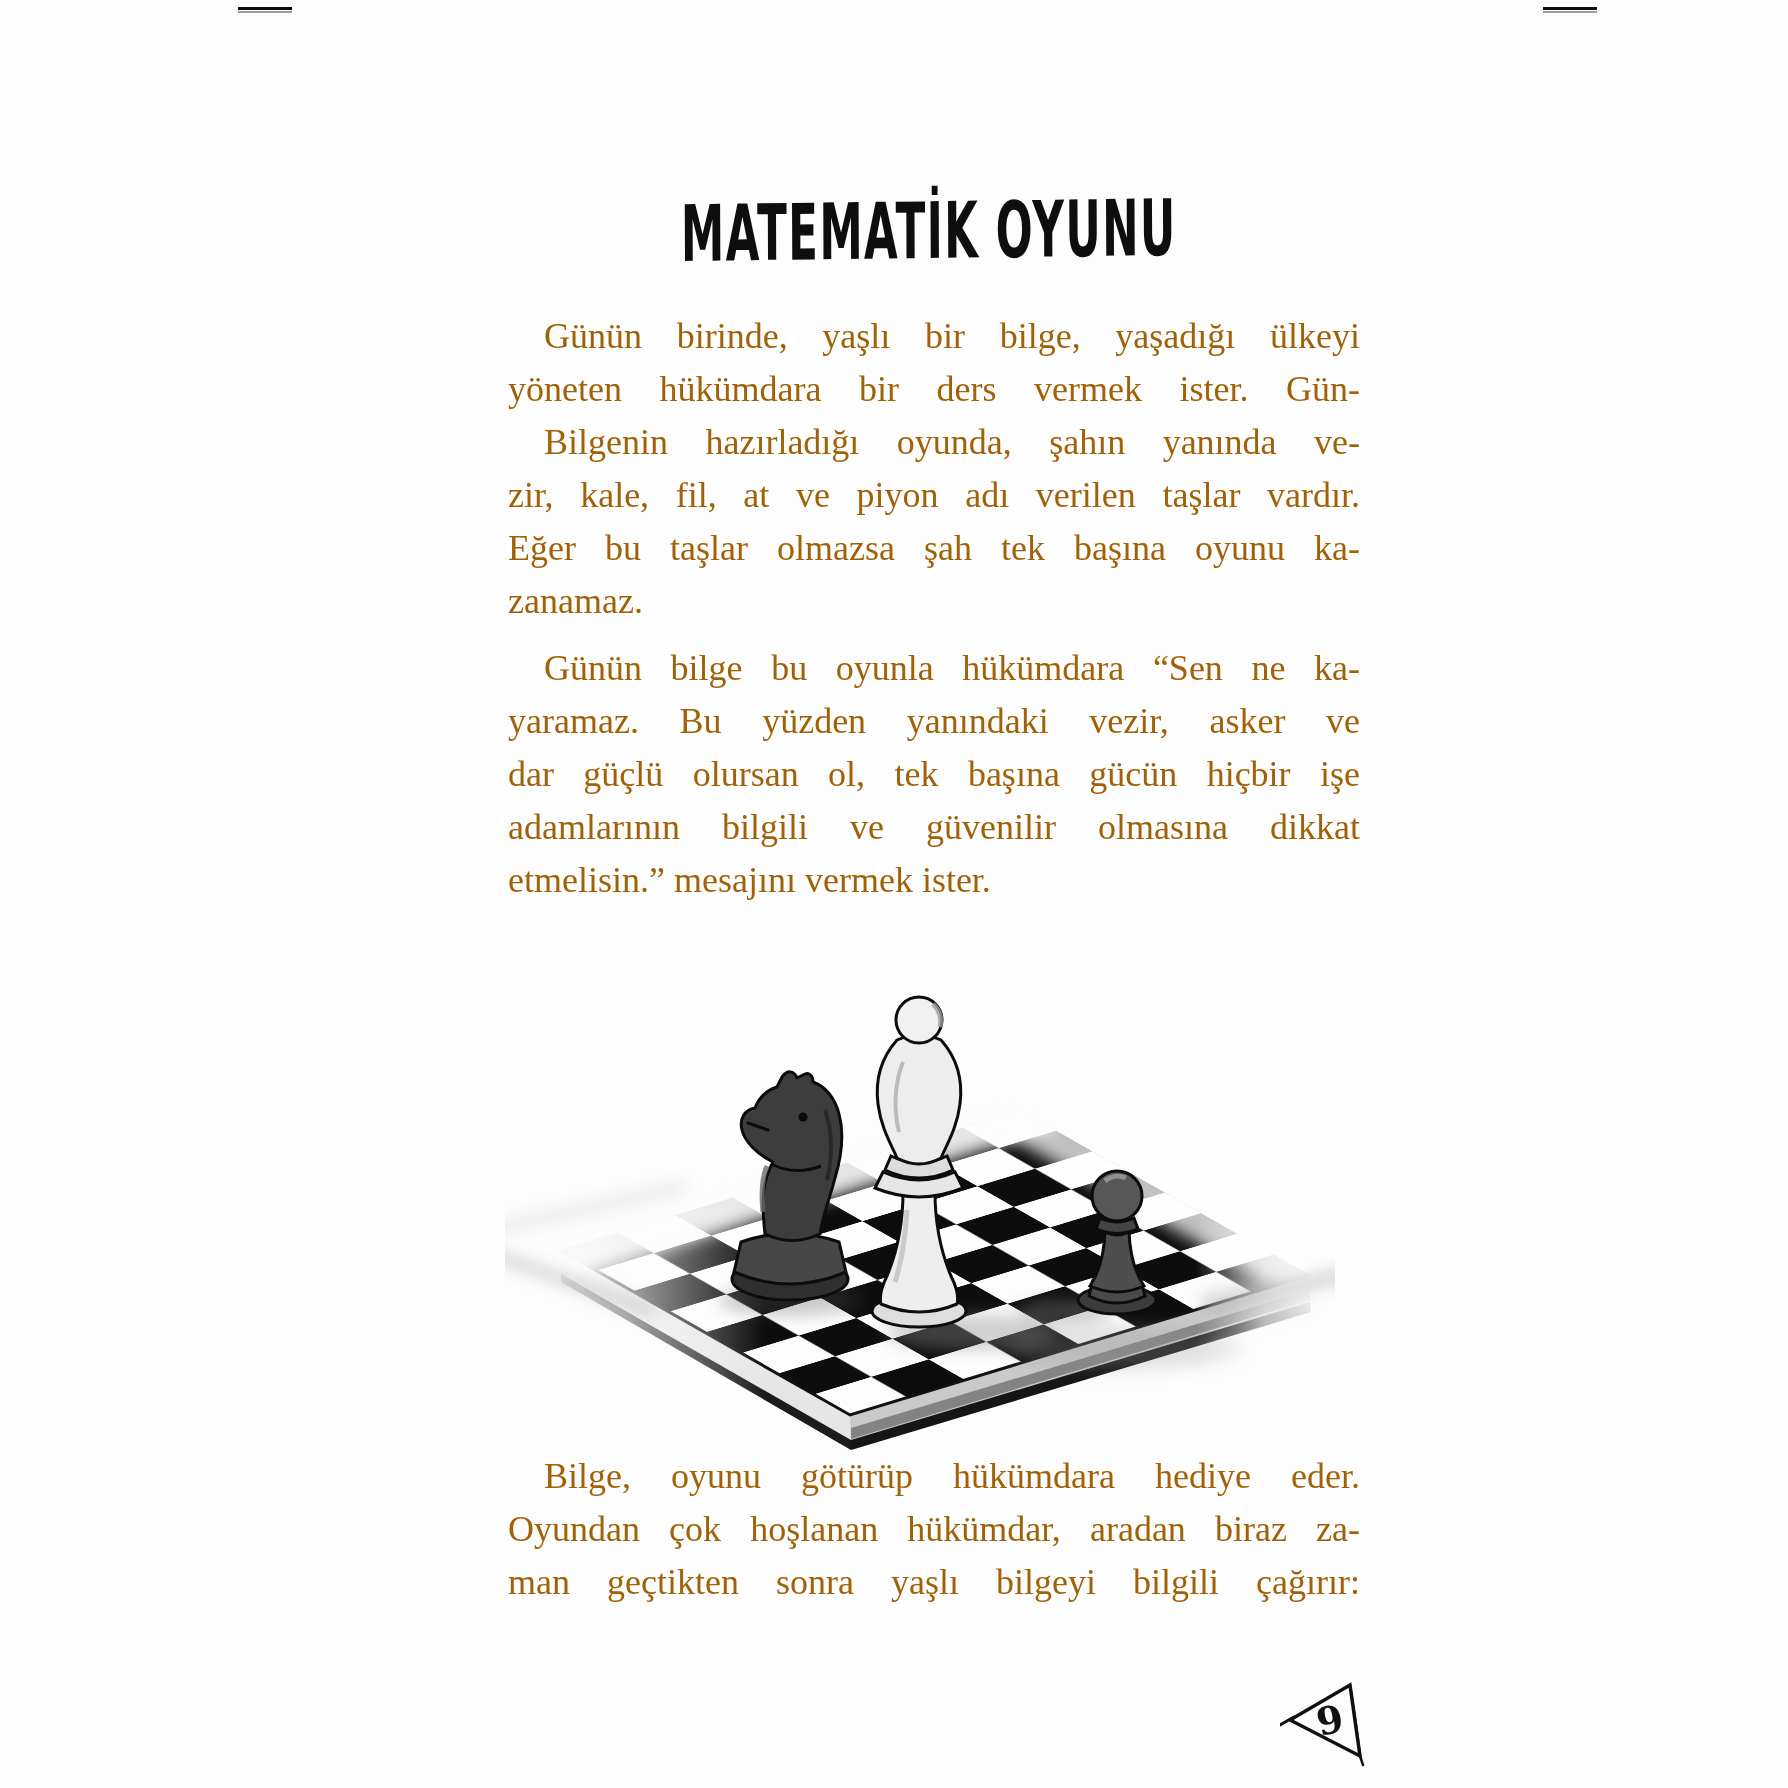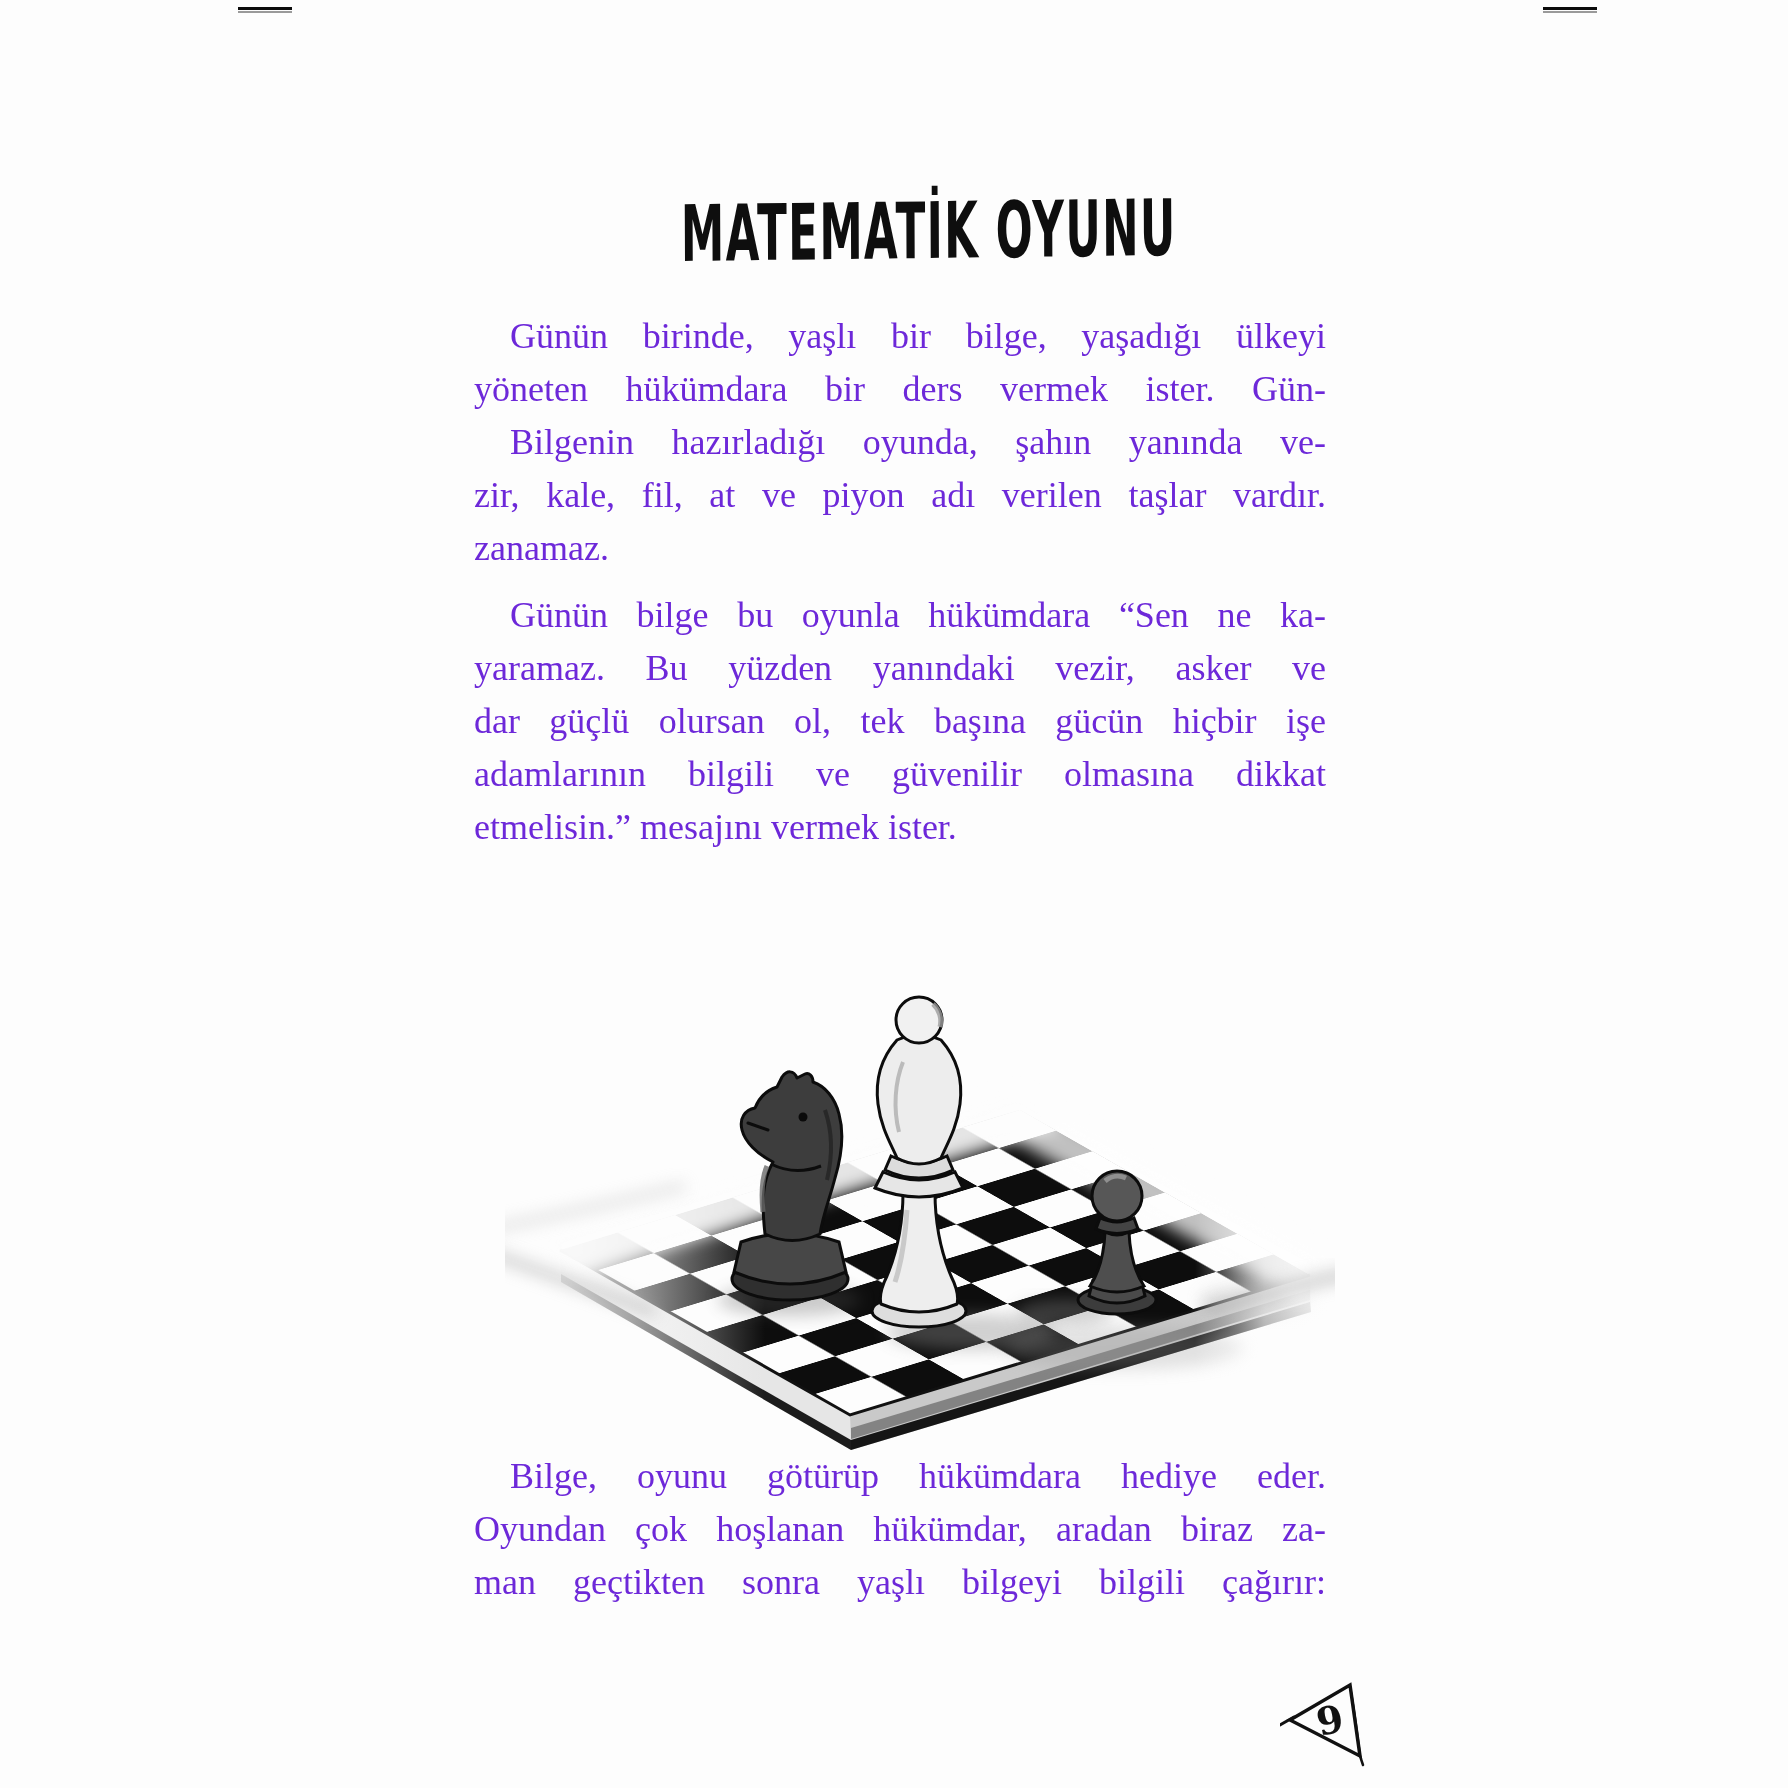--- a/index.html
+++ b/index.html
@@ -23,22 +23,22 @@
   .title-ink{
     display:inline-block;
     font-family:"DejaVu Sans",sans-serif;font-weight:bold;
     font-size:66px;letter-spacing:2px;color:#0e0e0e;
     transform:scale(0.66,1.18) rotate(-0.4deg);
     transform-origin:center top;
   }
 
   
   .text-col{
-    position:absolute;left:474px;width:852px;
-    font-size:36px;line-height:53px;color:#6d28d9;
+    position:absolute;left:508px;width:852px;
+    font-size:36px;line-height:53px;color:#a16207;
   }
   .col-upper{top:310px;}
   .col-lower{top:1450px;}
   .para{margin:0;}
   .para.gap1{}
   .para.gap2{margin-top:14px;}
   .tline{text-align:justify;text-align-last:justify;height:53px;}
   .tline.first{text-indent:36px;}
   .tline.endline{text-align-last:left;}
 
@@ -72,20 +72,21 @@
   </div>
 
   <div class="text-col col-upper">
     <div class="para">
       <div class="tline first">Günün birinde, yaşlı bir bilge, yaşadığı ülkeyi</div>
       <div class="tline">yöneten hükümdara bir ders vermek ister. Gün-</div>
     </div>
     <div class="para gap1">
       <div class="tline first">Bilgenin hazırladığı oyunda, şahın yanında ve-</div>
       <div class="tline">zir, kale, fil, at ve piyon adı verilen taşlar vardır.</div>
+      <div class="tline">Eğer bu taşlar olmazsa şah tek başına oyunu ka-</div>
       <div class="tline endline">zanamaz.</div>
     </div>
     <div class="para gap2">
       <div class="tline first">Günün bilge bu oyunla hükümdara “Sen ne ka-</div>
       <div class="tline">yaramaz. Bu yüzden yanındaki vezir, asker ve</div>
       <div class="tline">dar güçlü olursan ol, tek başına gücün hiçbir işe</div>
       <div class="tline">adamlarının bilgili ve güvenilir olmasına dikkat</div>
       <div class="tline endline">etmelisin.” mesajını vermek ister.</div>
     </div>
   </div>

